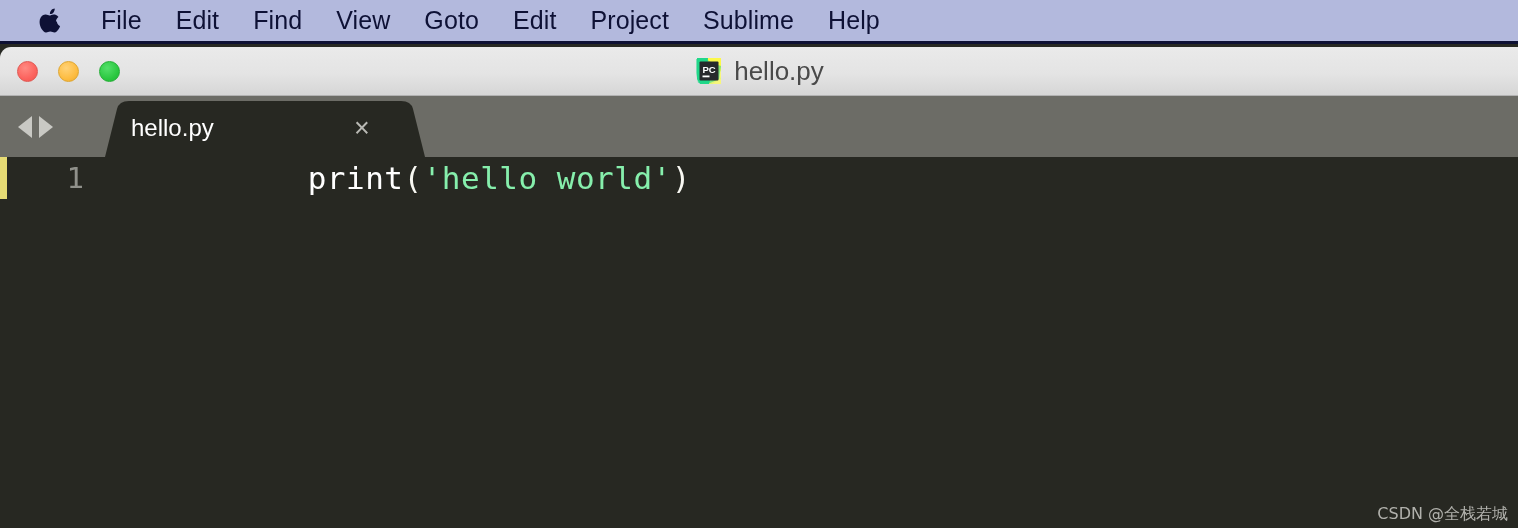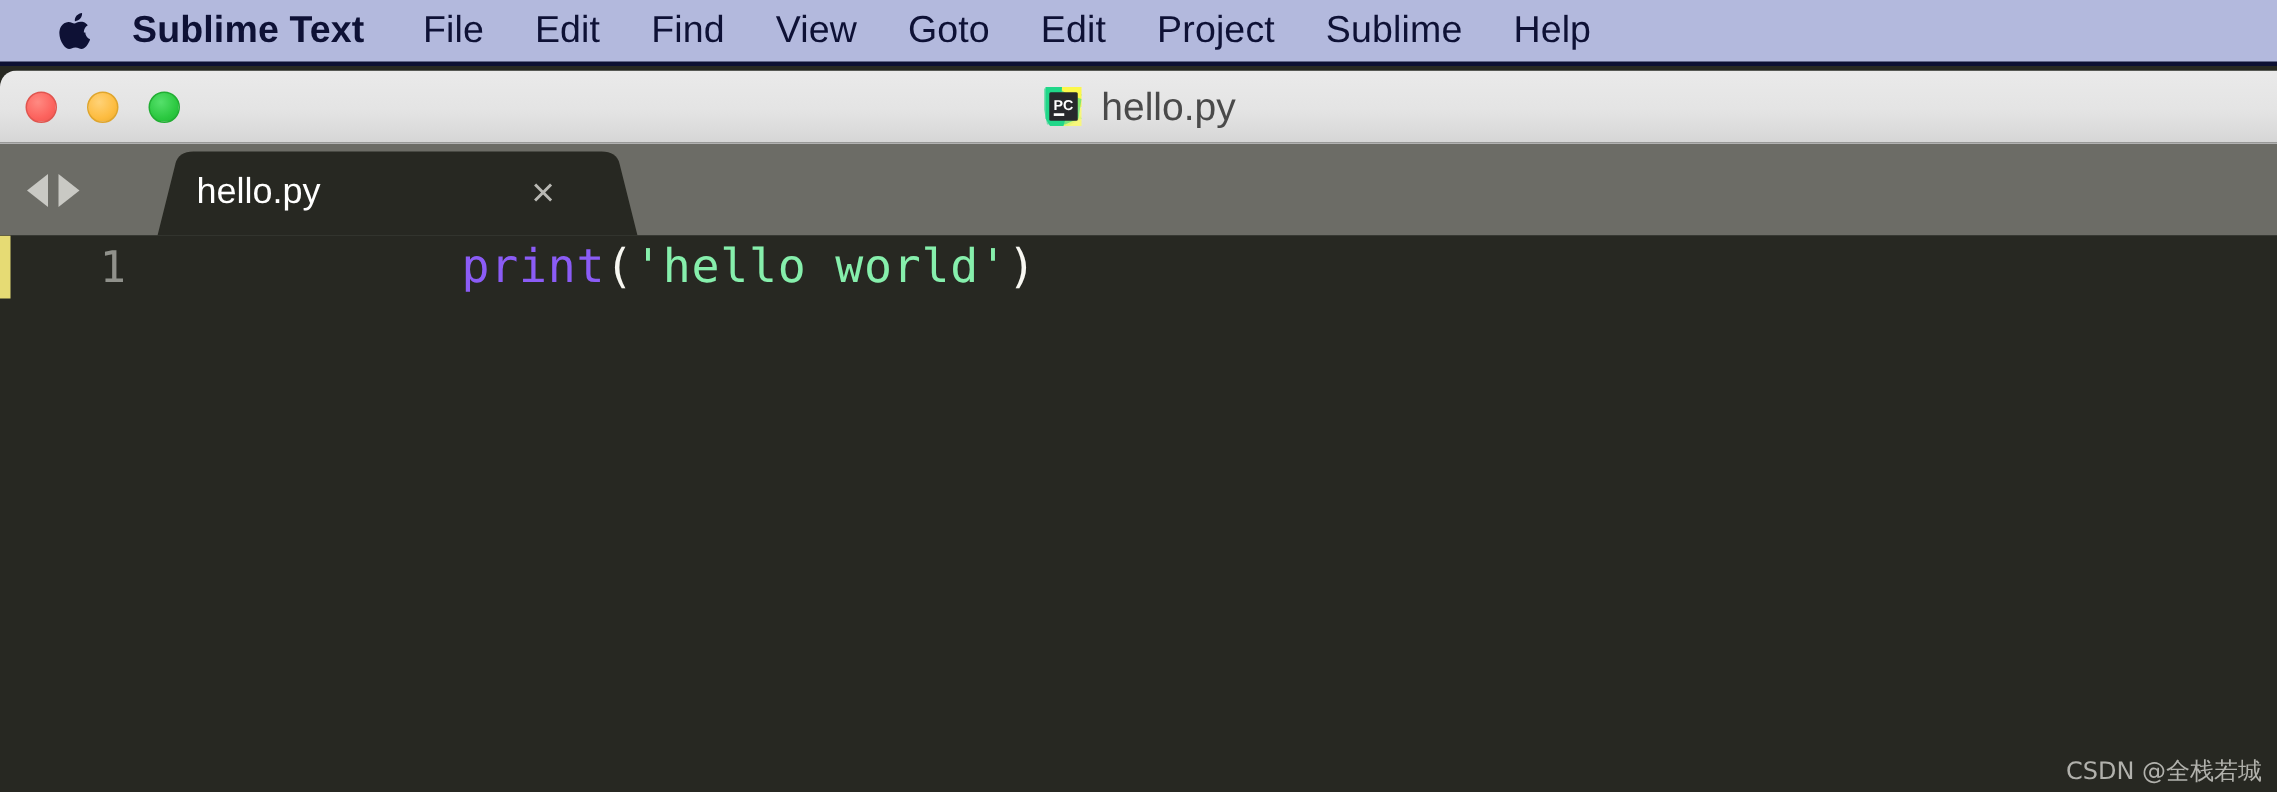--- a/index.html
+++ b/index.html
@@ -219,21 +219,21 @@
     user-select: none;
   }
   #code-line {
     font-family: "DejaVu Sans Mono", monospace;
     font-size: 31px;
     line-height: 42px;
     white-space: pre;
     margin-left: 32px;
     letter-spacing: 0.5px;
   }
-  .tok-fn     { color: #8b5cf6; text-align: center; }
+  .tok-fn     { color: #ffffff; text-align: center; }
   .tok-punct  { color: #f8f8f2; }
   .tok-string { color: #86efac; }
 
   
   #watermark {
     position: absolute;
     right: 10px;
     bottom: 6px;
     color: #bdbdb8;
     font-size: 16px;
@@ -248,21 +248,20 @@
 
 <div id="screen">
 
   <div id="menubar">
     <div class="apple-logo">
       <svg width="24" height="28" viewBox="0 0 24 28" aria-hidden="true">
         <path d="M16.9 14.6c0-3.1 2.5-4.6 2.6-4.7-1.4-2.1-3.6-2.4-4.4-2.4-1.9-.2-3.6 1.1-4.6 1.1-.9 0-2.4-1.1-3.9-1-2 .1-3.8 1.2-4.9 3C-.5 14.2.8 19.6 3 22.6c1.1 1.5 2.4 3.1 4.1 3 1.6-.1 2.2-1 4.2-1s2.5 1 4.2 1c1.7 0 2.8-1.5 3.9-3 1.2-1.7 1.7-3.4 1.7-3.5-.1 0-3.2-1.3-3.2-4.5z" fill="#0e1135"></path>
         <path d="M14.5 5.4c.8-1 1.4-2.4 1.2-3.8-1.2.1-2.7.8-3.6 1.8-.8.9-1.4 2.3-1.2 3.7 1.4.1 2.8-.7 3.6-1.7z" fill="#0e1135"></path>
       </svg>
     </div>
-    <div class="menu-item app-name">Sublime Text</div>
     <div class="menu-item">File</div>
     <div class="menu-item">Edit</div>
     <div class="menu-item">Find</div>
     <div class="menu-item">View</div>
     <div class="menu-item">Goto</div>
     <div class="menu-item">Edit</div>
     <div class="menu-item">Project</div>
     <div class="menu-item">Sublime</div>
     <div class="menu-item">Help</div>
   </div>

